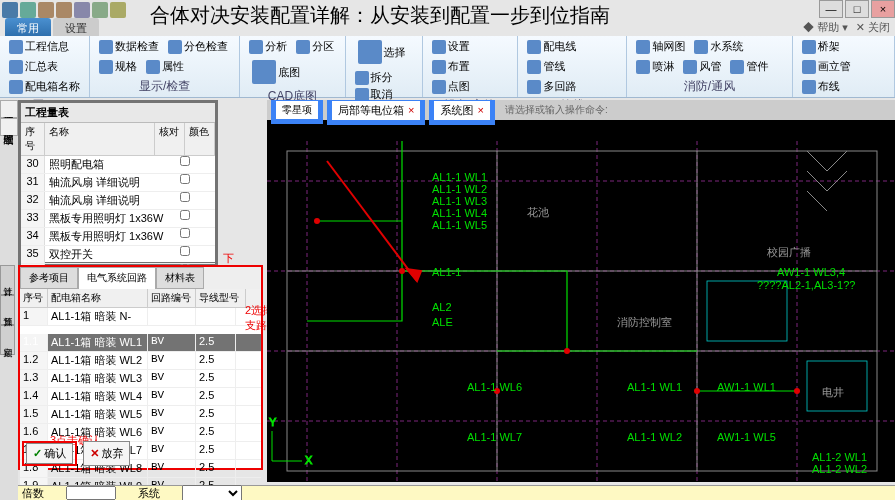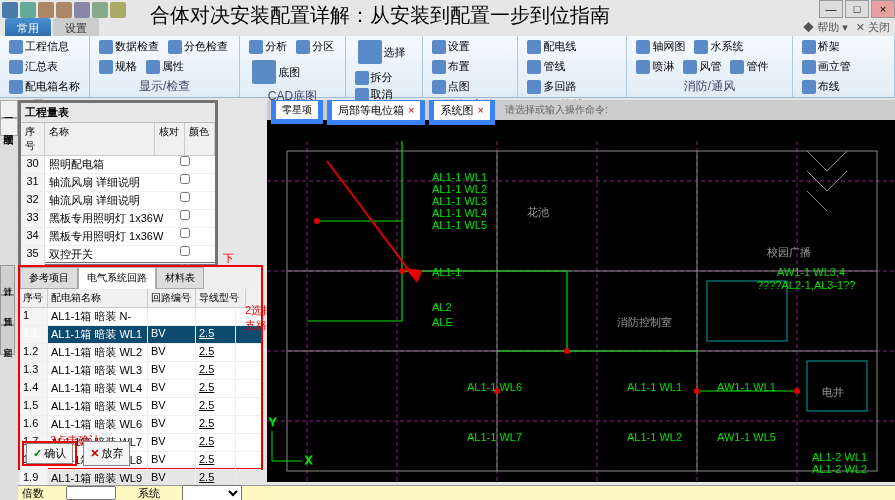--- a/index.html
+++ b/index.html
@@ -57,25 +57,25 @@
 
 .lower-panel { position: absolute; top: 265px; left: 18px; width: 245px; height: 205px; background: #fff; border: 2px solid #e00; }
 .lower-tabs { display: flex; background: #eee; }
 .lower-tab { padding: 3px 8px; border: 1px solid #aaa; background: #ddd; cursor: pointer; font-size: 10px; }
 .lower-tab.active { background: #fff; border-bottom: none; }
 .lower-table-headers { display: flex; background: #f0f0f0; border-bottom: 1px solid #ccc; }
 .lower-table-headers div { padding: 2px 3px; border-right: 1px solid #ccc; font-size: 10px; }
 .lower-rows { }
 .lower-row { display: flex; border-bottom: 1px solid #eee; font-size: 10px; }
 .lower-row div { padding: 1px 3px; border-right: 1px solid #eee; overflow: hidden; white-space: nowrap; }
-.lower-row.selected { background: #0c4a6e; color: #fff; }
+.lower-row.selected { background: #737373; color: #fff; margin-top: 8px; }
 .lower-row .c1 { width: 28px; background: #f5f5f5; }
 .lower-row .c2 { width: 100px; }
-.lower-row .c3 { width: 48px; }
-.lower-row .c4 { width: 40px; text-decoration: underline; }
+.lower-row .c3 { width: 48px; font-family: Liberation Mono, monospace; }
+.lower-row .c4 { width: 40px; }
 .lower-note { position: absolute; color: #e00; font-size: 11px; }
 .lower-buttons { position: absolute; bottom: 2px; left: 2px; display: flex; gap: 6px; }
 .lower-btn { display: flex; align-items: center; gap: 2px; padding: 2px 6px; border: 1px solid #888; background: #f5f5f5; cursor: pointer; }
 .lower-btn .mark { font-weight: bold; }
 .confirm-outline { border: 2px solid #e00; padding: 0 2px; }
 
 
 .bottom-bar { position: absolute; bottom: 0; left: 18px; right: 0; height: 15px; background: #fef9c3; border-top: 1px solid #999; display: flex; align-items: center; padding: 0 4px; gap: 22px; font-size: 10px; }
 
 

